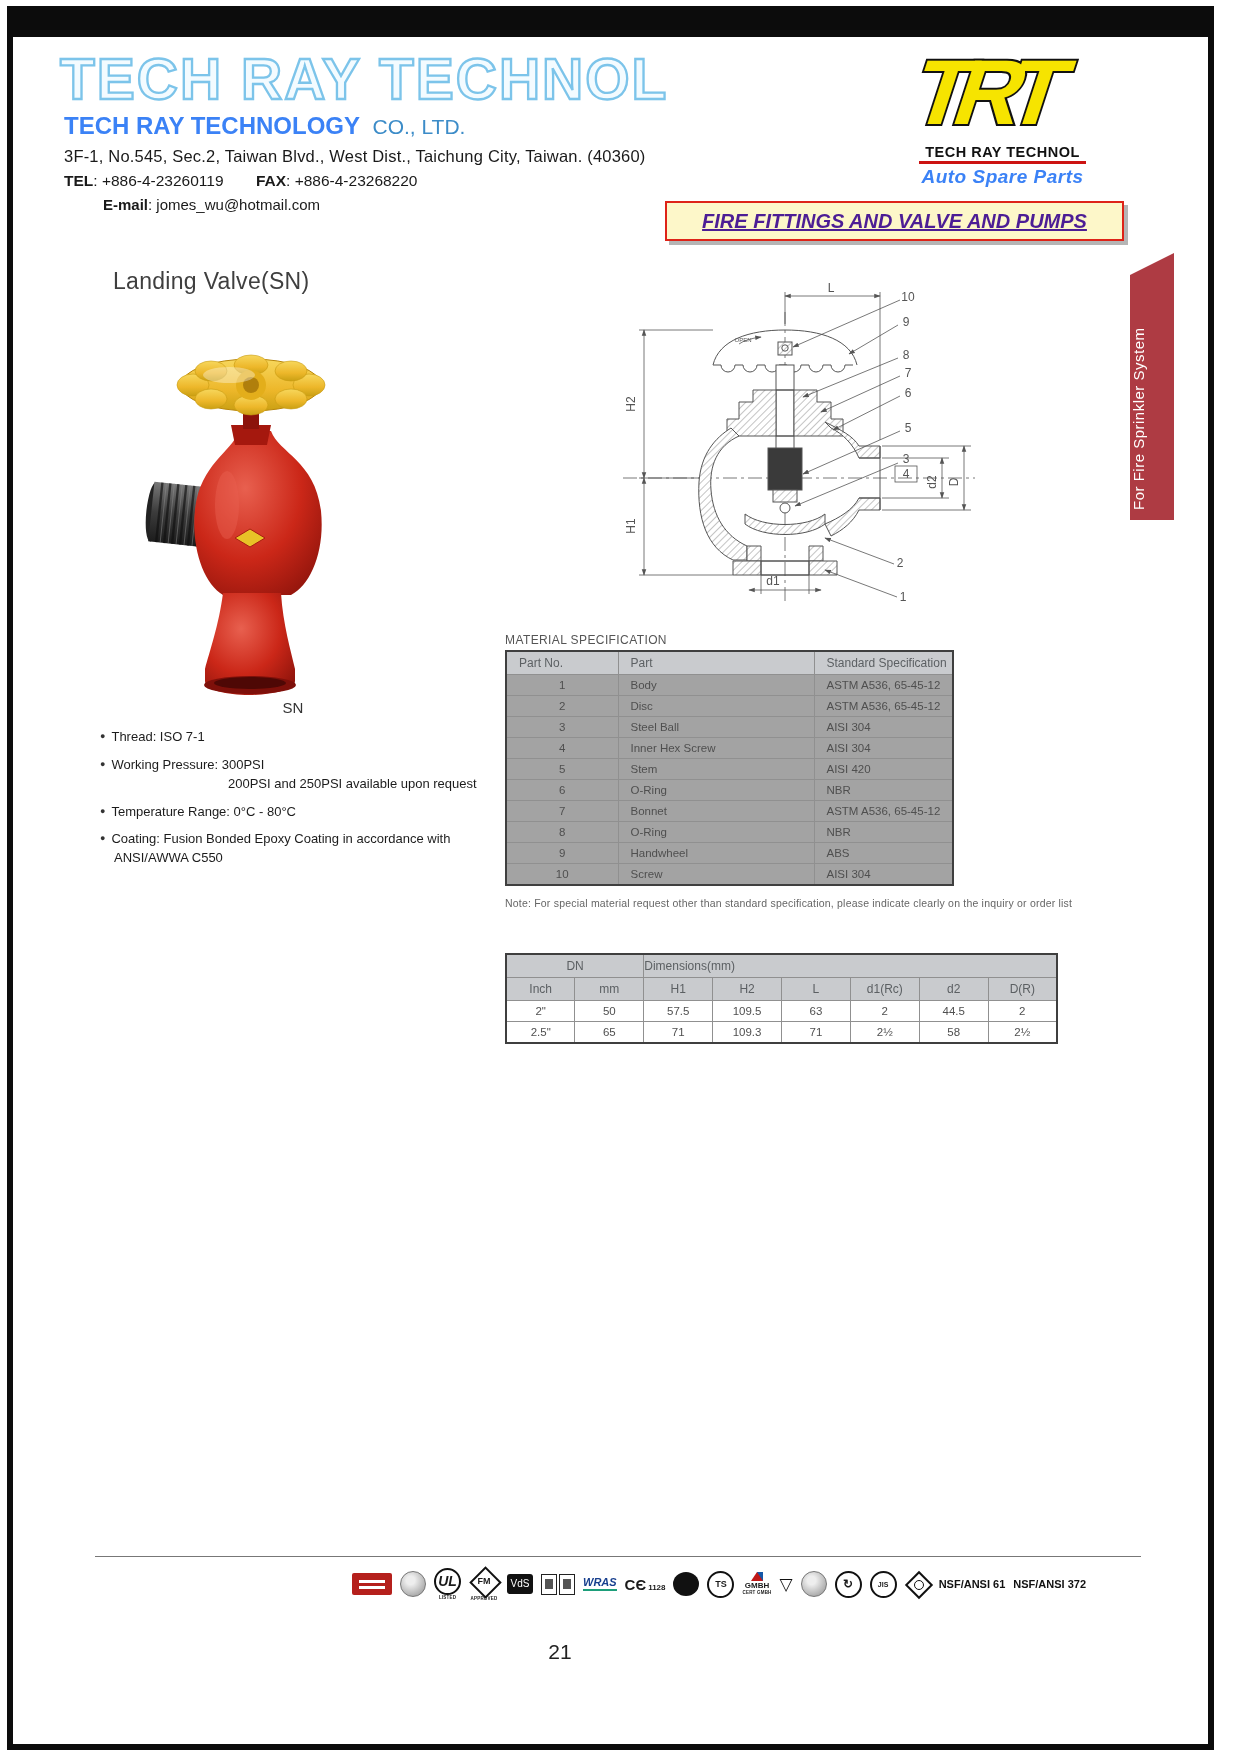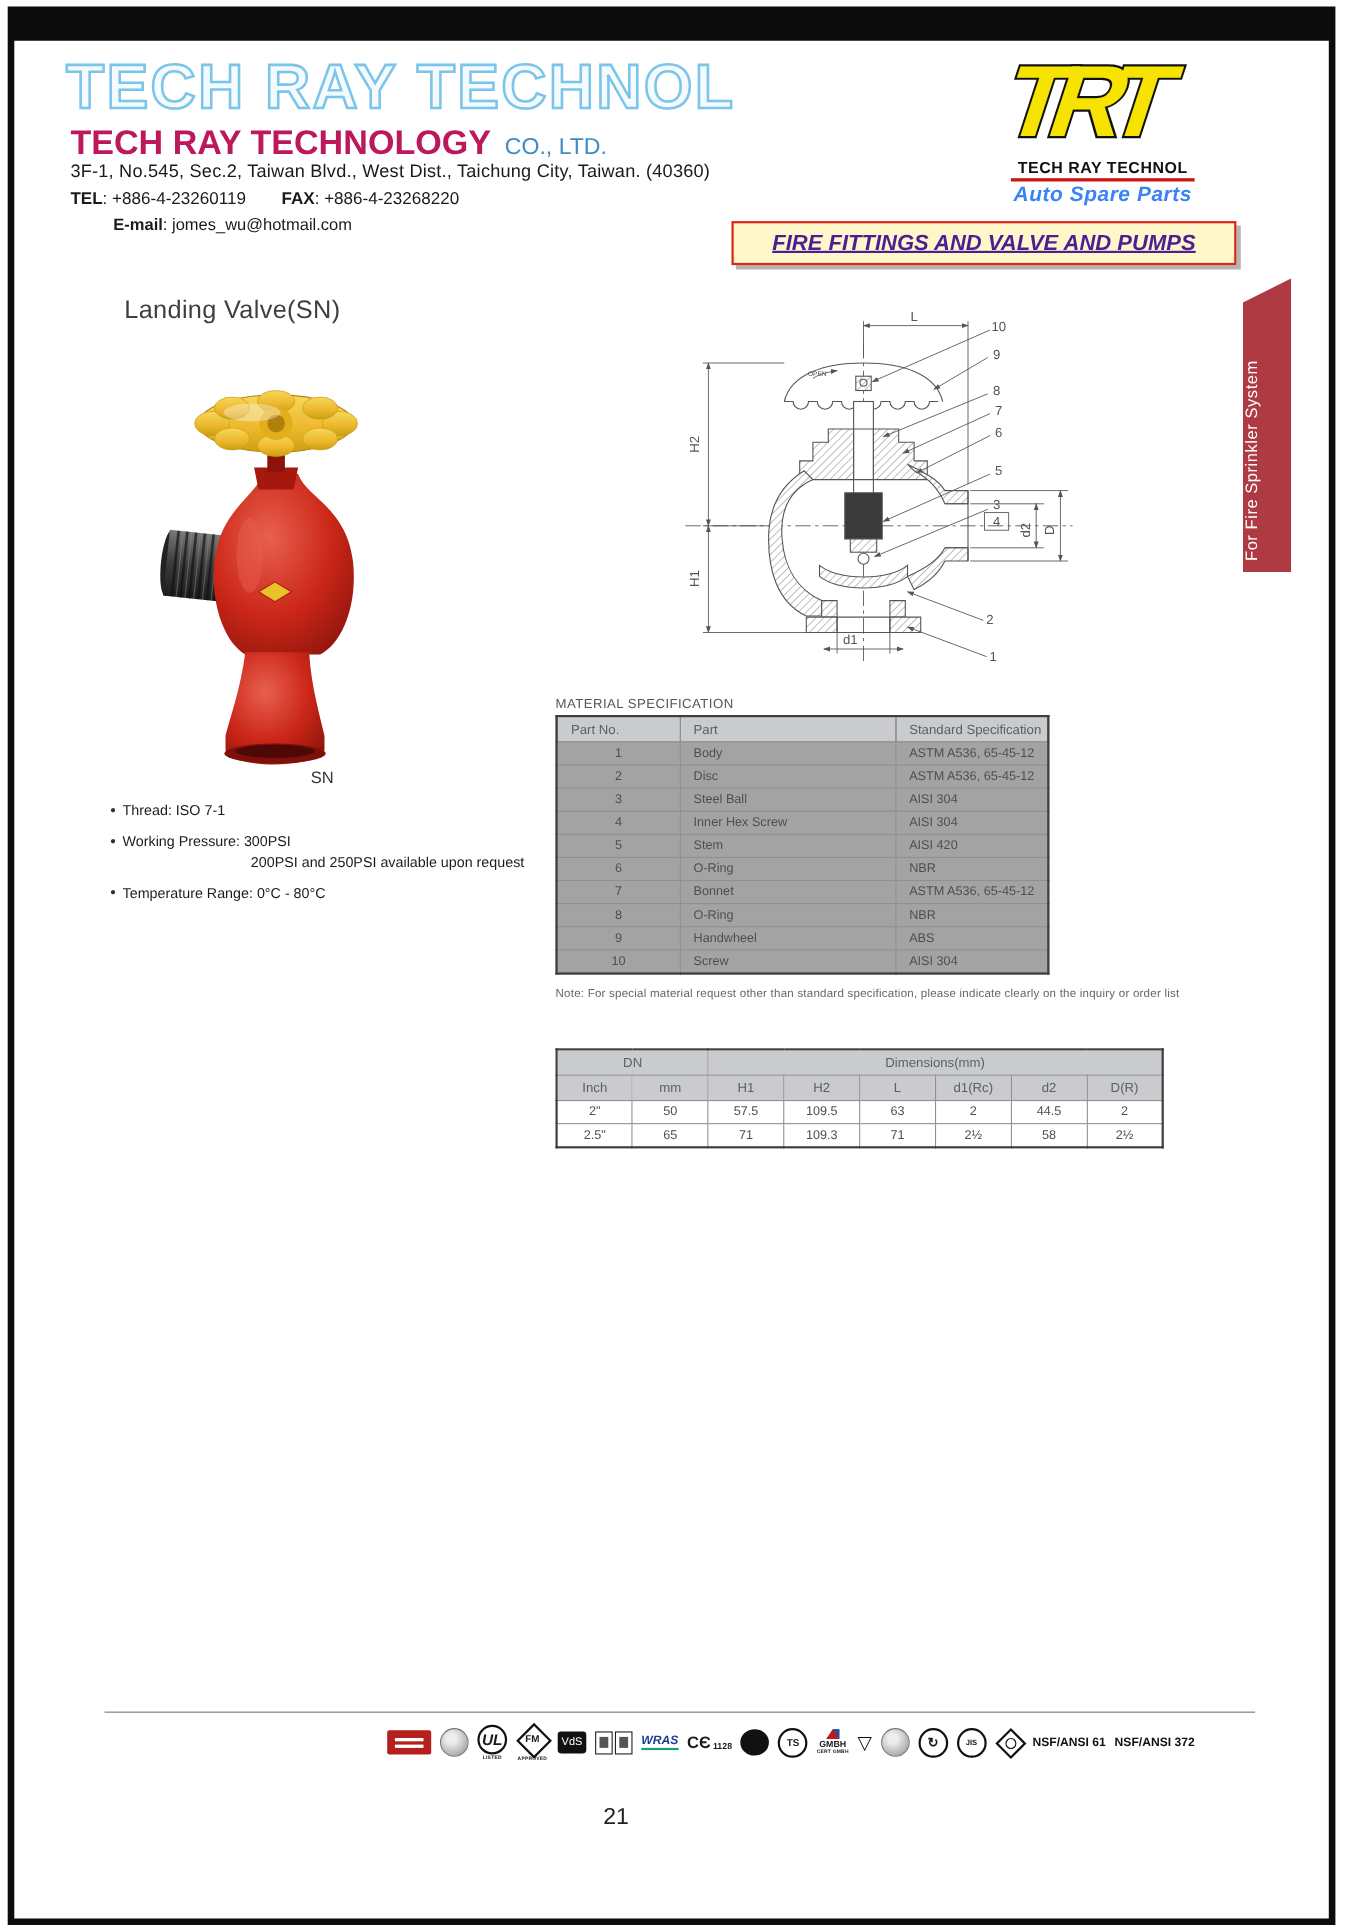--- a/index.html
+++ b/index.html
@@ -6,21 +6,21 @@
   .page{position:relative;width:1240px;height:1754px;background:#fff;overflow:hidden;
         font-family:"Liberation Sans",sans-serif;color:#222;}
   .frame{position:absolute;left:7px;top:6px;right:26px;bottom:4px;
          border:6px solid #0c0c0c;border-top-width:31px;pointer-events:none;}
   .abs{position:absolute;}
 
   
   .logo-big{left:60px;top:46px;font-size:57px;font-weight:bold;letter-spacing:2px;
             color:#f3fbff;-webkit-text-stroke:2.3px #7cc4ea;white-space:nowrap;}
   .company{left:64px;top:112px;white-space:nowrap;}
-  .company .cname{font-size:31px;font-weight:bold;color:#be185d;}
+  .company .cname{font-size:24px;font-weight:bold;color:#3b82f6;}
   .company .csuf{font-size:21px;color:#3c8cc8;margin-left:8px;}
   .address{left:64px;top:147px;font-size:16.5px;color:#1a1a1a;letter-spacing:.2px;}
   .telfax{left:64px;top:172px;font-size:15.5px;color:#1a1a1a;}
   .telfax b,.email b{font-weight:bold;}
   .telfax .gap{display:inline-block;width:28px;}
   .email{left:64px;top:196px;font-size:15px;color:#1a1a1a;margin-left:39px;}
 
   
   .brand{left:905px;top:36px;width:195px;text-align:center;}
   .brand .mono{height:108px;}
@@ -197,20 +197,22 @@
       <ellipse cx="-22" cy="-10" rx="26" ry="8" fill="#fff" opacity=".35"></ellipse>
     </g>
   </svg>
   <div class="abs caption">SN</div>
 
   <div class="abs specs">
     <div class="spec"><span class="dot">●</span><span>Thread: ISO 7-1</span></div>
     <div class="spec"><span class="dot">●</span><span>Working Pressure: 300PSI</span><br>
       <span class="cont1">200PSI and 250PSI available upon request</span></div>
     <div class="spec"><span class="dot">●</span><span>Temperature Range: 0°C - 80°C</span></div>
+    <div class="spec"><span class="dot">●</span><span>Coating: Fusion Bonded Epoxy Coating in accordance with</span><br>
+      <span class="cont2">ANSI/AWWA C550</span></div>
   </div>
 
   <svg class="abs" style="left:563px;top:252px" width="440" height="360" viewBox="0 0 440 360">
     <defs>
       <pattern id="h45" width="5" height="5" patternUnits="userSpaceOnUse" patternTransform="rotate(45)">
         <rect width="5" height="5" fill="#fff"></rect>
           <line x1="0" y1="0" x2="0" y2="5" stroke="#8a8a8a" stroke-width="1"></line>
       </pattern>
       <marker id="ar" viewBox="0 0 10 10" refX="9" refY="5" markerWidth="8" markerHeight="8" orient="auto-start-reverse">
         <path d="M0,1.5 L10,5 L0,8.5 z" fill="#555"></path>
@@ -395,21 +397,21 @@
         <col>
         <col>
         <col>
         <col>
         <col>
         <col>
       </colgroup>
     <tbody class="thead">
       <tr>
         <td colspan="2" style="text-align:center">DN</td>
-        <td colspan="6" style="text-align:center">Dimensions(mm)</td>
+        <td colspan="6" style="text-align:left">Dimensions(mm)</td>
       </tr>
     </tbody>
     <tbody class="thead">
         <tr>
           <td>Inch</td>
           <td>mm</td>
           <td>H1</td>
           <td>H2</td>
           <td>L</td>
           <td>d1(Rc)</td>

